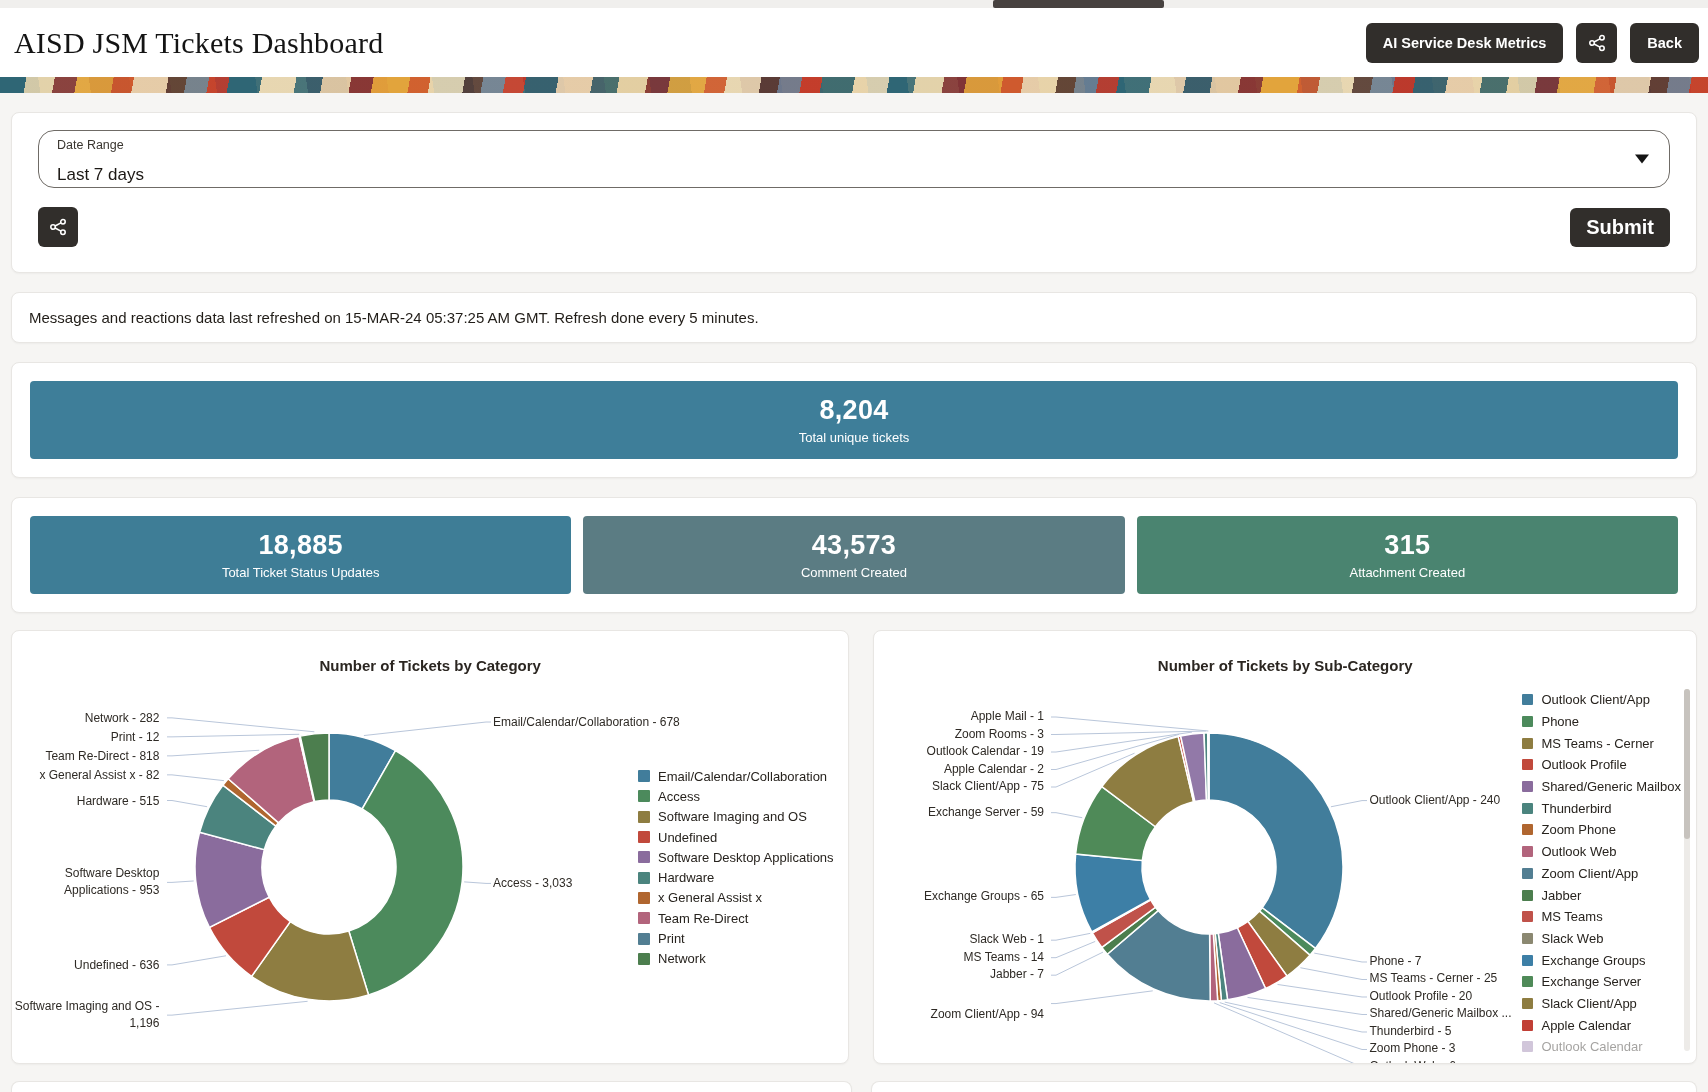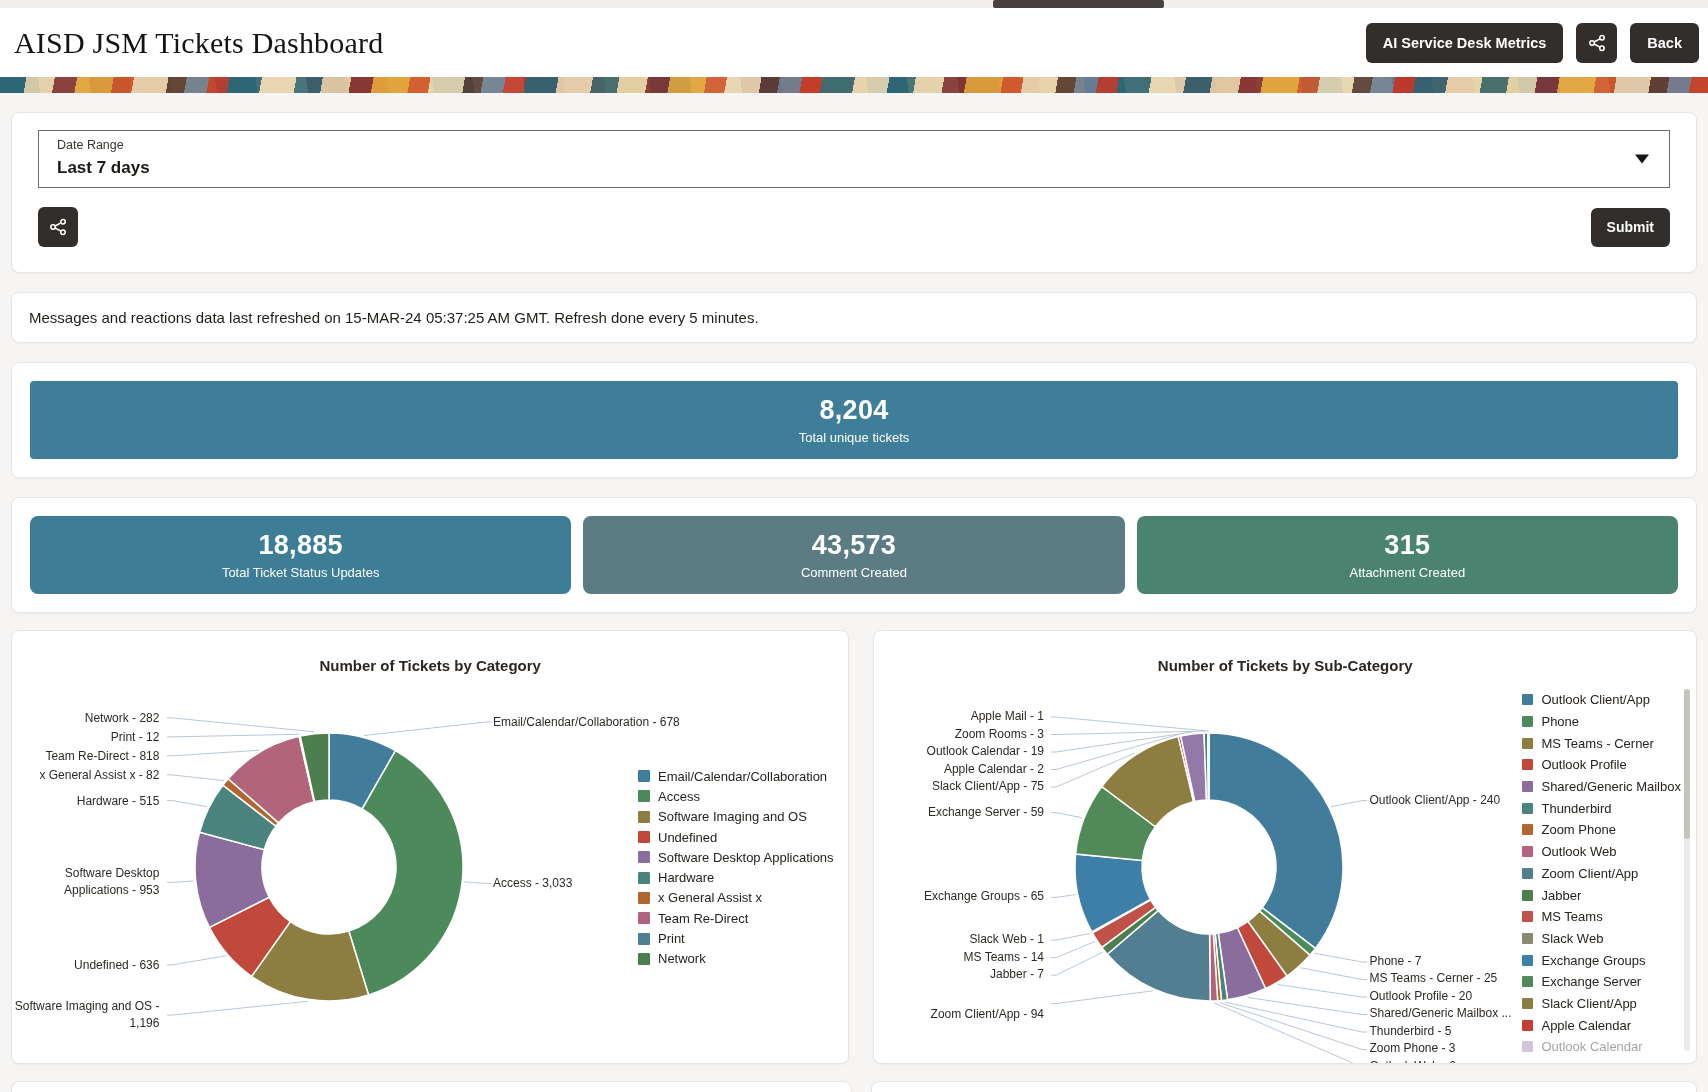--- a/index.html
+++ b/index.html
@@ -28,42 +28,42 @@
         rgba(86,60,54,.9) 166px 184px, rgba(107,127,149,.9) 184px 206px, rgba(194,58,43,.9) 206px 226px,
         rgba(47,102,117,.9) 226px 258px, rgba(232,216,181,.9) 258px 292px),
       repeating-linear-gradient(82deg, #2f6675 0 40px, #e0c98f 40px 90px, #813436 90px 130px, #cf5a2e 130px 170px, #e2a43c 170px 215px);
   }
 
   .content { padding:0 11px; }
   .card { background:#fff; border:1px solid #e8e6e3; border-radius:8px; box-shadow:0 1px 2px rgba(0,0,0,.04); }
 
   
   .filter-card { margin-top:19px; height:161px; padding:17px 26px 0 26px; }
-  .select-box { position:relative; height:58px; border:1px solid #6f6b66; border-radius:0; background:#fff; cursor:pointer; }
+  .select-box { position:relative; height:58px; border:1px solid #6f6b66; border-radius:16px; background:#fff; cursor:pointer; }
   .select-label { position:absolute; left:18px; top:7px; font-size:12.5px; color:#39352f; }
-  .select-value { position:absolute; left:18px; bottom:9px; font-size:17px; color:#1c1814;font-weight:bold; }
+  .select-value { position:absolute; left:18px; bottom:2px; font-size:17px; color:#1c1814; }
   .caret { position:absolute; right:20px; top:50%; transform:translateY(-50%); width:0; height:0;
            border-left:7px solid transparent; border-right:7px solid transparent; border-top:9px solid #141414; }
   .filter-actions { display:flex; align-items:center; margin-top:19px; }
   .sq-dark-btn { width:40px; height:40px; background:#312e2b; border:none; border-radius:6px; cursor:pointer;
                  display:inline-flex; align-items:center; justify-content:center; }
   .submit-btn { margin-left:auto; background:#312e2b; color:#fff; border:none; border-radius:6px;
-                font-size:14px; font-weight:700; height:39px; padding:0 16px; cursor:pointer; font-family:"Liberation Sans",sans-serif; }
+                font-size:20px; font-weight:700; height:39px; padding:0 16px; cursor:pointer; font-family:"Liberation Sans",sans-serif; }
 
   
   .msg-card { margin-top:19px; height:51px; display:flex; align-items:center; padding:0 17px; font-size:15px; color:#211d18; }
 
   
   .kpi-card { margin-top:19px; padding:18px; }
   .kpi-card.first { margin-top:19px; }
   .tile { height:78px; border-radius:4px; color:#fff; display:flex; flex-direction:column; align-items:center; justify-content:center; cursor:pointer; }
   .tile-value { font-size:27px; font-weight:700; letter-spacing:.3px; }
   .tile-label { font-size:13px; margin-top:4px; }
   .kpi-row { display:flex; gap:12px; }
-  .kpi-row .tile { flex:1;border-radius:8px; }
+  .kpi-row .tile { flex:1; }
 
   
   .charts-row { display:flex; gap:24px; margin-top:17px; }
   .chart-card { position:relative; height:434px; overflow:hidden; }
   #chart-0 { width:842px; }
   #chart-1 { width:827px; }
   .chart-title { position:absolute; top:26px; left:0; right:0; text-align:center; font-size:15px; font-weight:700; color:#2b2621; }
   .donut-svg { position:absolute; left:0; top:0; }
   .callout { position:absolute; font-size:12px; color:#2e2a25; white-space:pre-line; transform:translateY(-50%); }
   .callout.l { text-align:right; }

